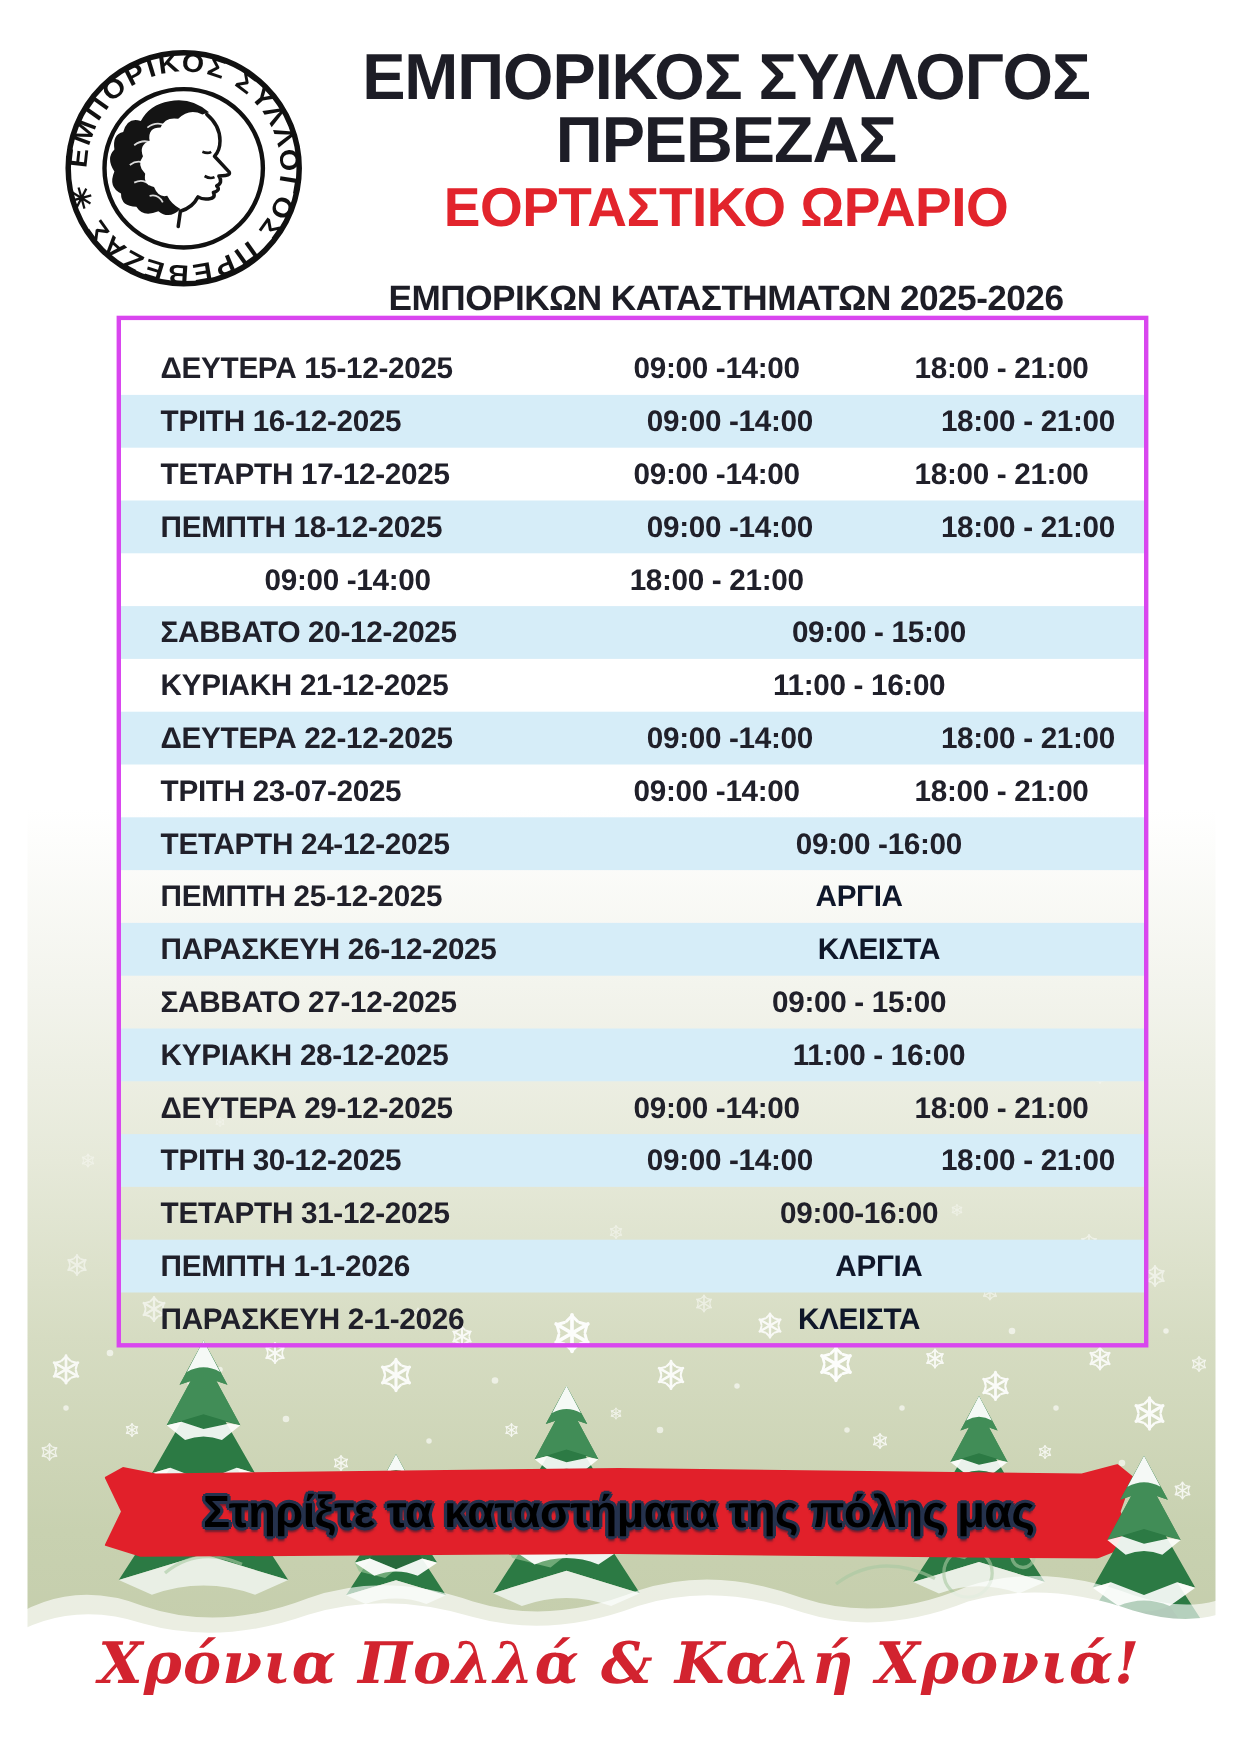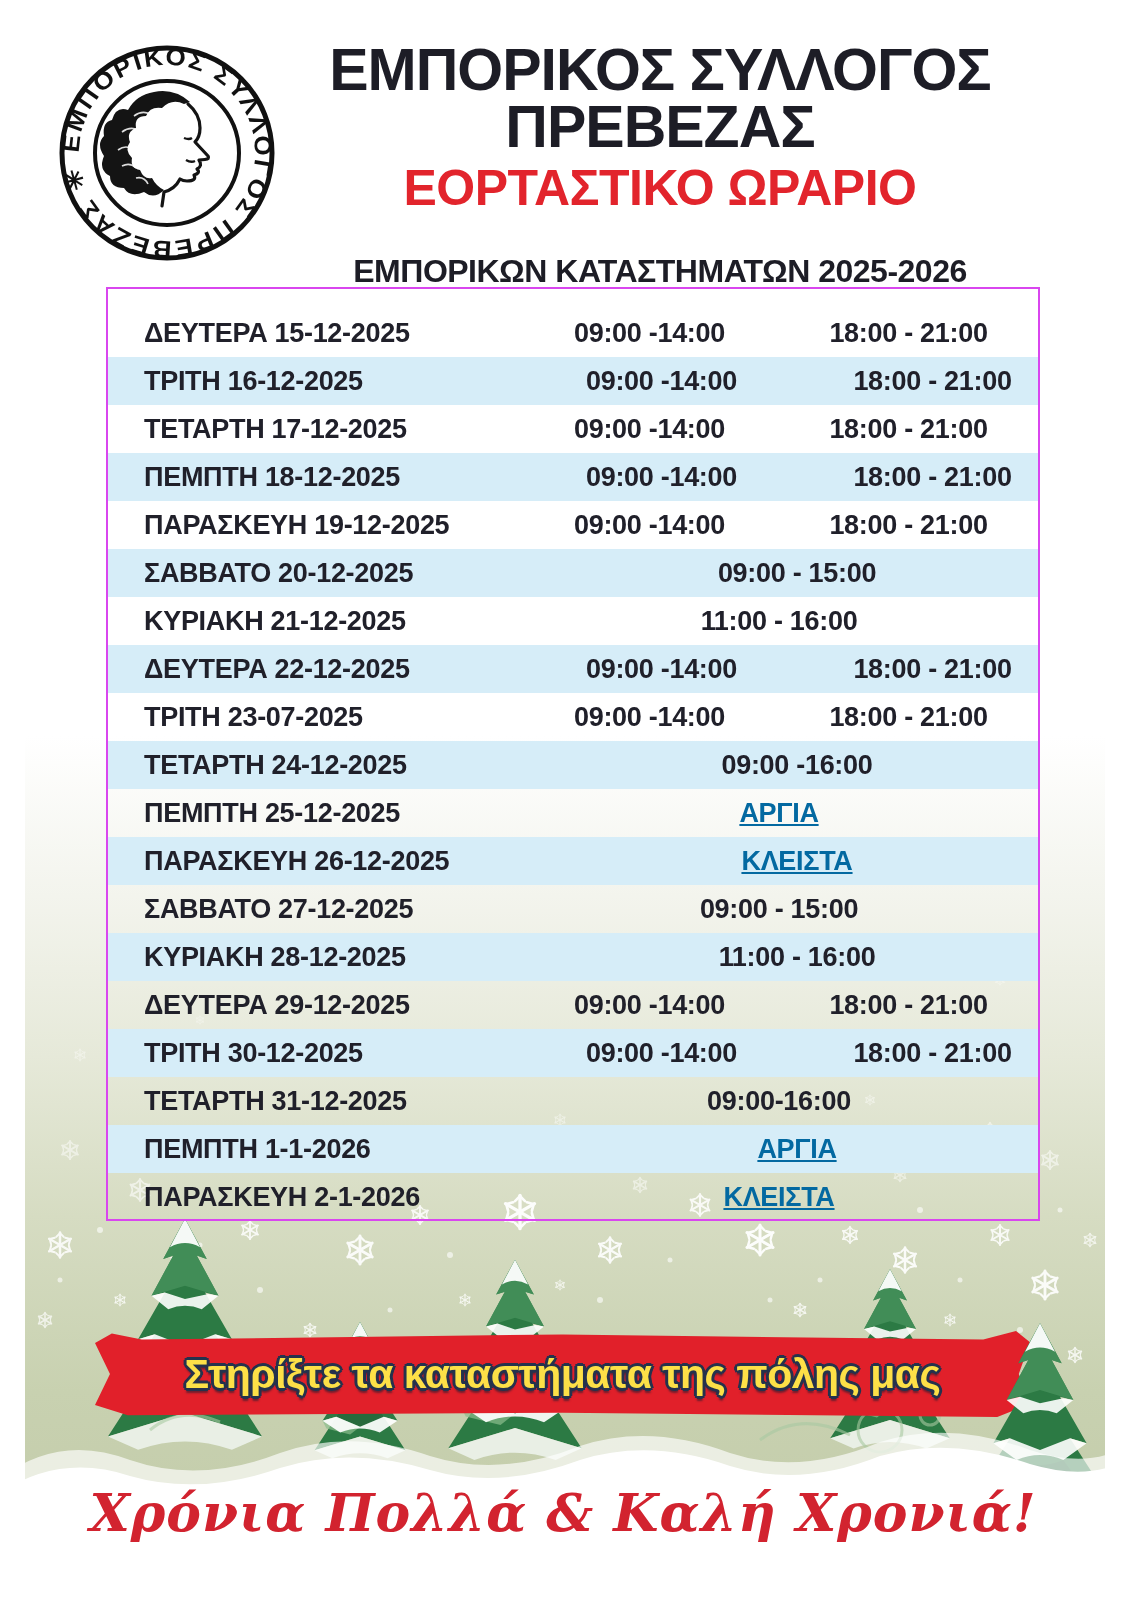--- a/index.html
+++ b/index.html
@@ -22,40 +22,40 @@
   .titles{
     position:absolute;left:290px;top:42px;width:740px;z-index:3;
     text-align:center;color:#1d1d26;
   }
   .titles .org{font-size:59px;font-weight:bold;line-height:57px;letter-spacing:-1px;}
   .titles .red-sub{font-size:50px;font-weight:bold;line-height:48px;margin-top:8px;color:#e2242c;letter-spacing:-0.5px;}
   .titles .blk-sub{font-size:32px;font-weight:bold;line-height:40px;letter-spacing:-0.5px;margin-top:39px;}
   
   .schedule{
     position:absolute;left:106px;top:287px;width:930px;height:910px;z-index:3;
-    border:2px solid #d946ef;padding-top:20px;background:transparent;
+    border:4px solid #d946ef;padding-top:20px;background:transparent;
   }
   .srow{
     display:grid;grid-template-columns:412px 259px 259px;align-items:center;
     height:48px;font-size:27px;font-weight:bold;color:#20202a;letter-spacing:-0.3px;
   }
   .srow.alt{background:#d6edf8;gap:12px;}
   .srow .day{padding-left:36px;text-align:left;}
   .srow .t1,.srow .t2{text-align:center;}
   .srow .merged{grid-column:2 / 4;text-align:center;}
-  .srow .merged.closed{color:#0369a1;text-decoration:underline;}
+  .srow .merged.closed{color:#0f172a;}
   
   .banner{
     position:absolute;left:95px;top:1331px;width:935px;height:86px;z-index:4;
     background:#e1202a;display:flex;align-items:center;justify-content:center;
     clip-path:polygon(0 14%,1.8% 3%,5% 10%,50% 4%,95% 10%,98.5% 0,100% 13%,
                       98.8% 50%,100% 85%,96.5% 100%,50% 95%,3.5% 98%,0 86%,1.6% 50%);
   }
   .banner span{
-    font-size:41px;font-weight:bold;color:#fde047;letter-spacing:-0.5px;white-space:nowrap;
+    font-size:41px;font-weight:bold;color:#000000;letter-spacing:-0.5px;white-space:nowrap;
     text-shadow:-3px 0 0 #25324d,3px 0 0 #25324d,0 -3px 0 #25324d,0 3px 0 #25324d,
                 -2px -2px 0 #25324d,2px 2px 0 #25324d,-2px 2px 0 #25324d,2px -2px 0 #25324d,
                 0 5px 2px rgba(20,30,50,.55);
   }
   .tree-front{z-index:5;}
   .snow-band{position:absolute;left:0;top:1398px;z-index:6;}
   .greeting{
     position:absolute;left:0;right:4px;top:1482px;z-index:7;text-align:center;
     font-family:"DejaVu Serif",serif;font-style:italic;font-weight:bold;
     font-size:52px;color:#d2232f;letter-spacing:1px;
@@ -221,21 +221,20 @@
       <span class="day">ΤΕΤΑΡΤΗ 17-12-2025</span>
       <span class="t1">09:00 -14:00</span>
       <span class="t2">18:00 - 21:00</span>
     </div>
       <div class="srow alt">
       <span class="day">ΠΕΜΠΤΗ 18-12-2025</span>
       <span class="t1">09:00 -14:00</span>
       <span class="t2">18:00 - 21:00</span>
     </div>
       <div class="srow">
-      <span class="day">ΠΑΡΑΣΚΕΥΗ 19-12-2025</span>
       <span class="t1">09:00 -14:00</span>
       <span class="t2">18:00 - 21:00</span>
     </div>
       <div class="srow alt">
       <span class="day">ΣΑΒΒΑΤΟ 20-12-2025</span>
 
     <span class="merged">09:00 - 15:00</span>
       </div>
       <div class="srow">
       <span class="day">ΚΥΡΙΑΚΗ 21-12-2025</span>

